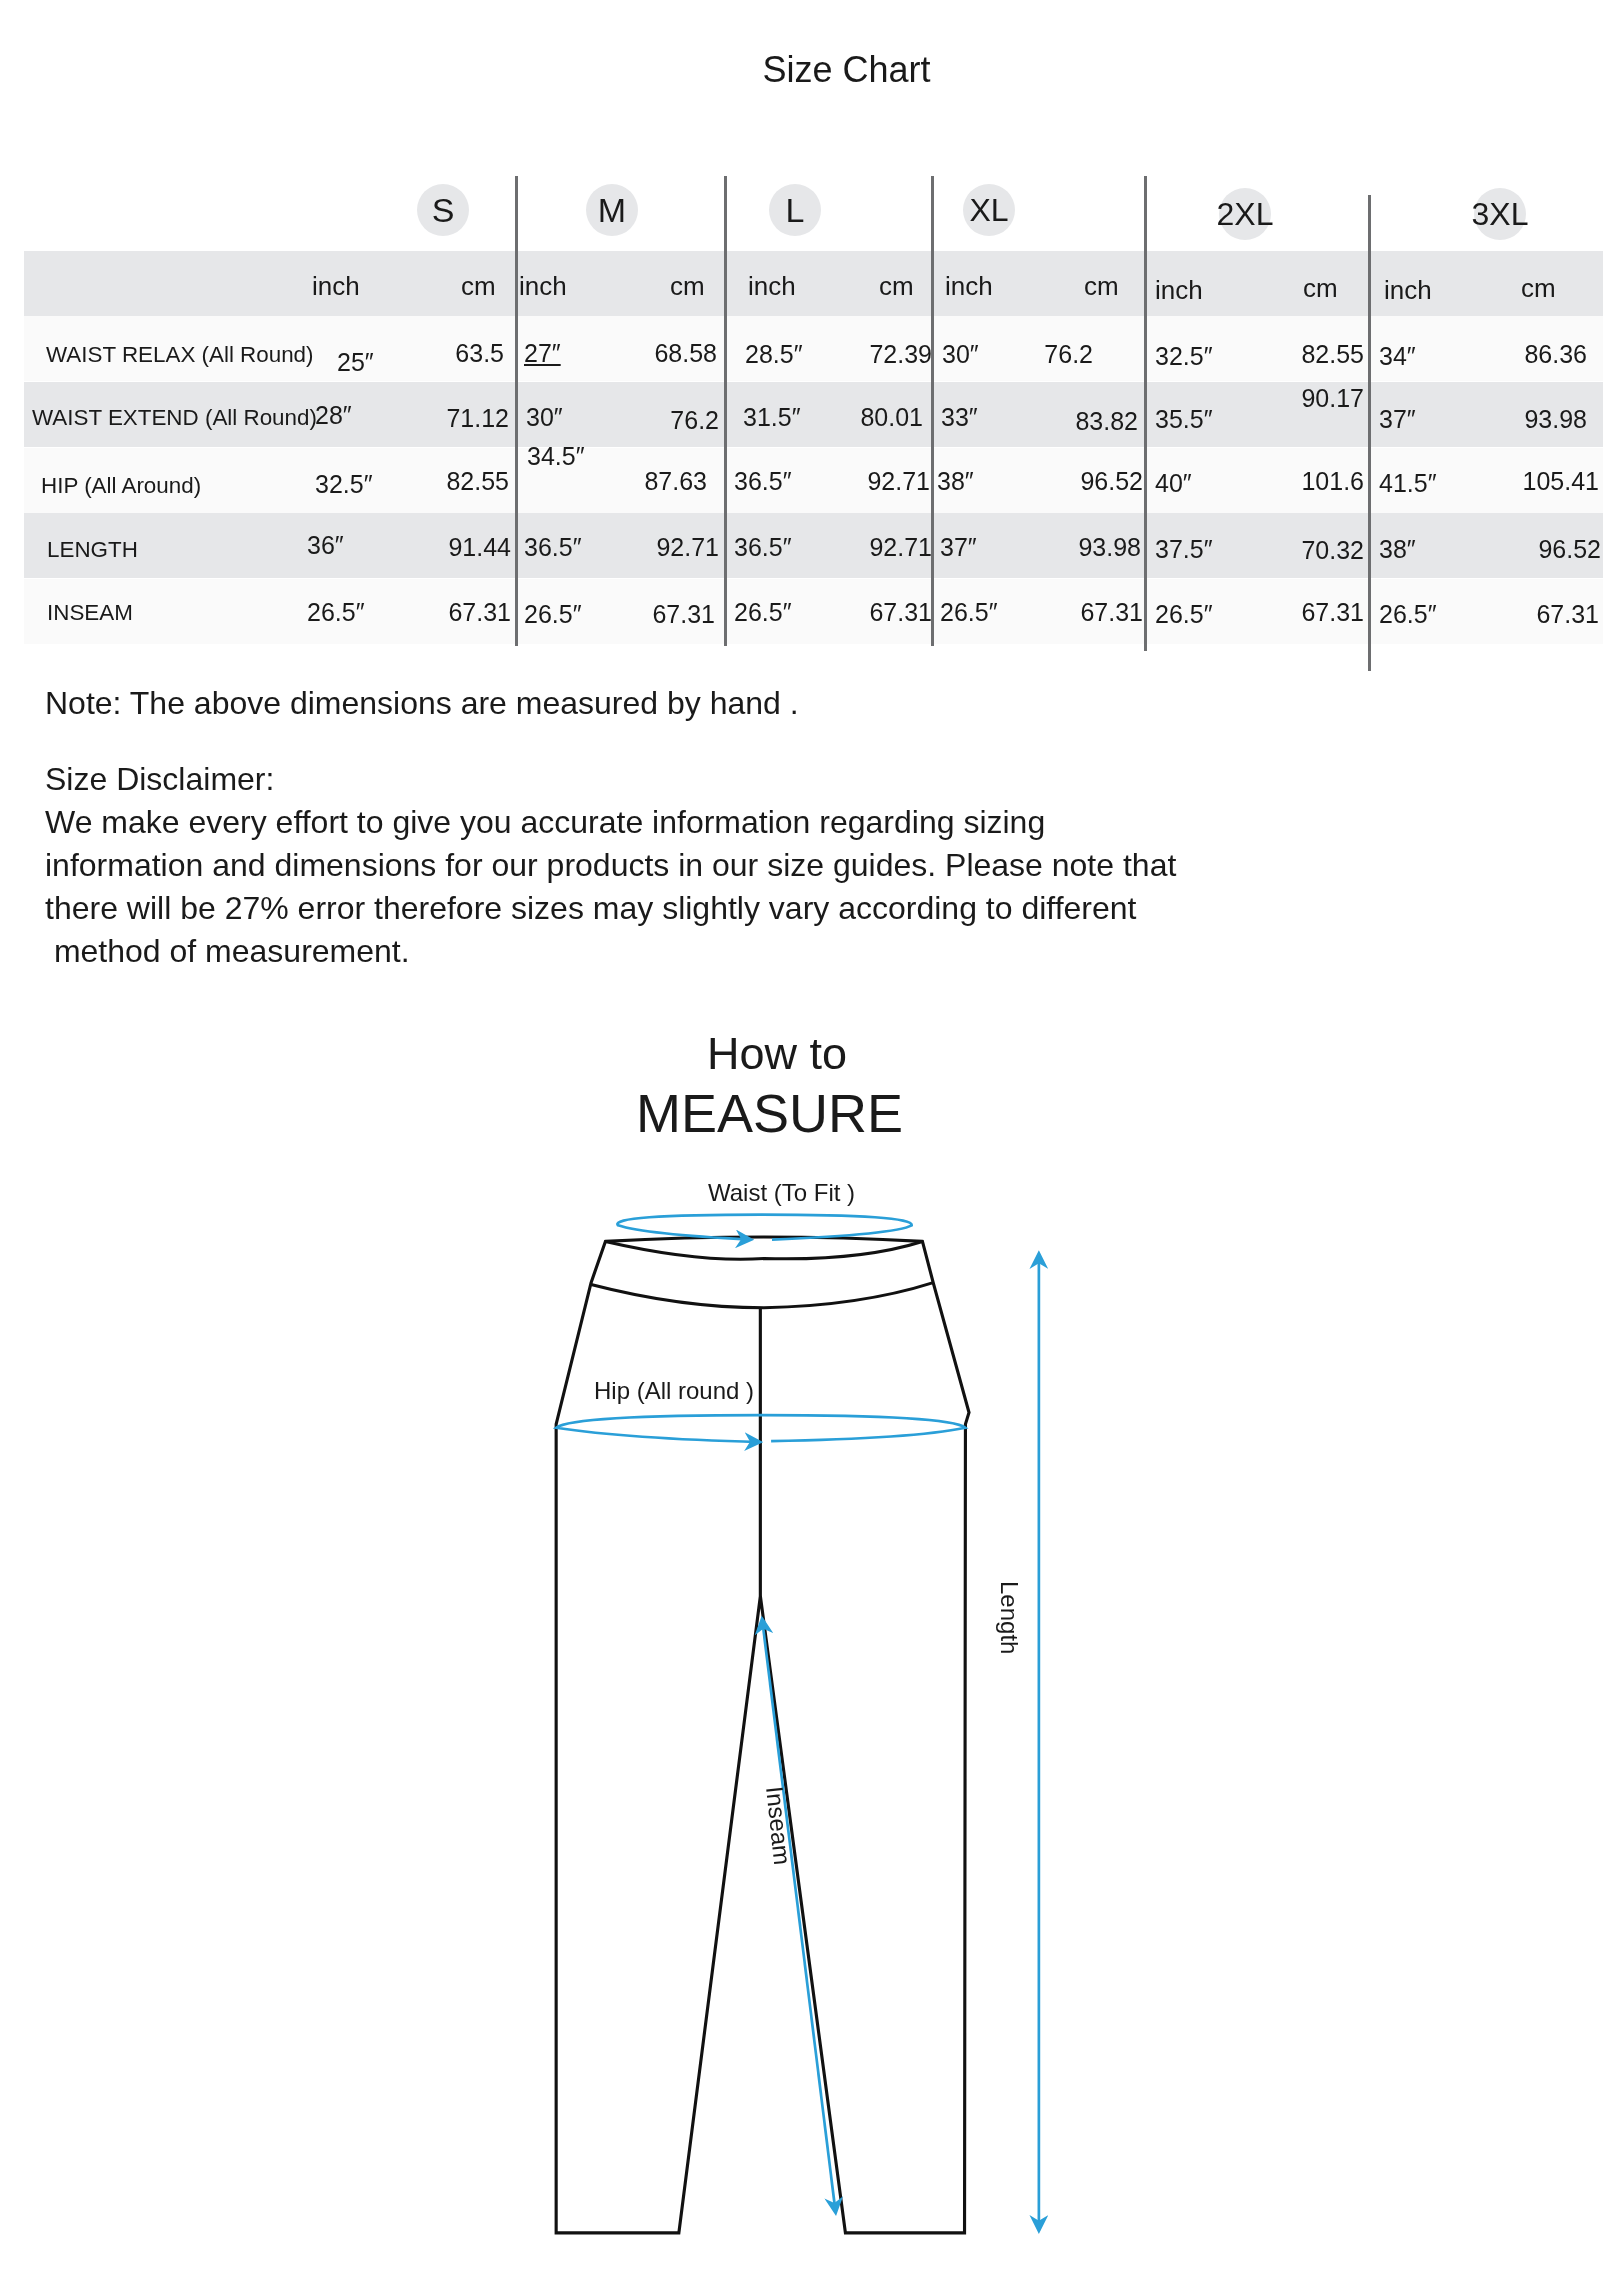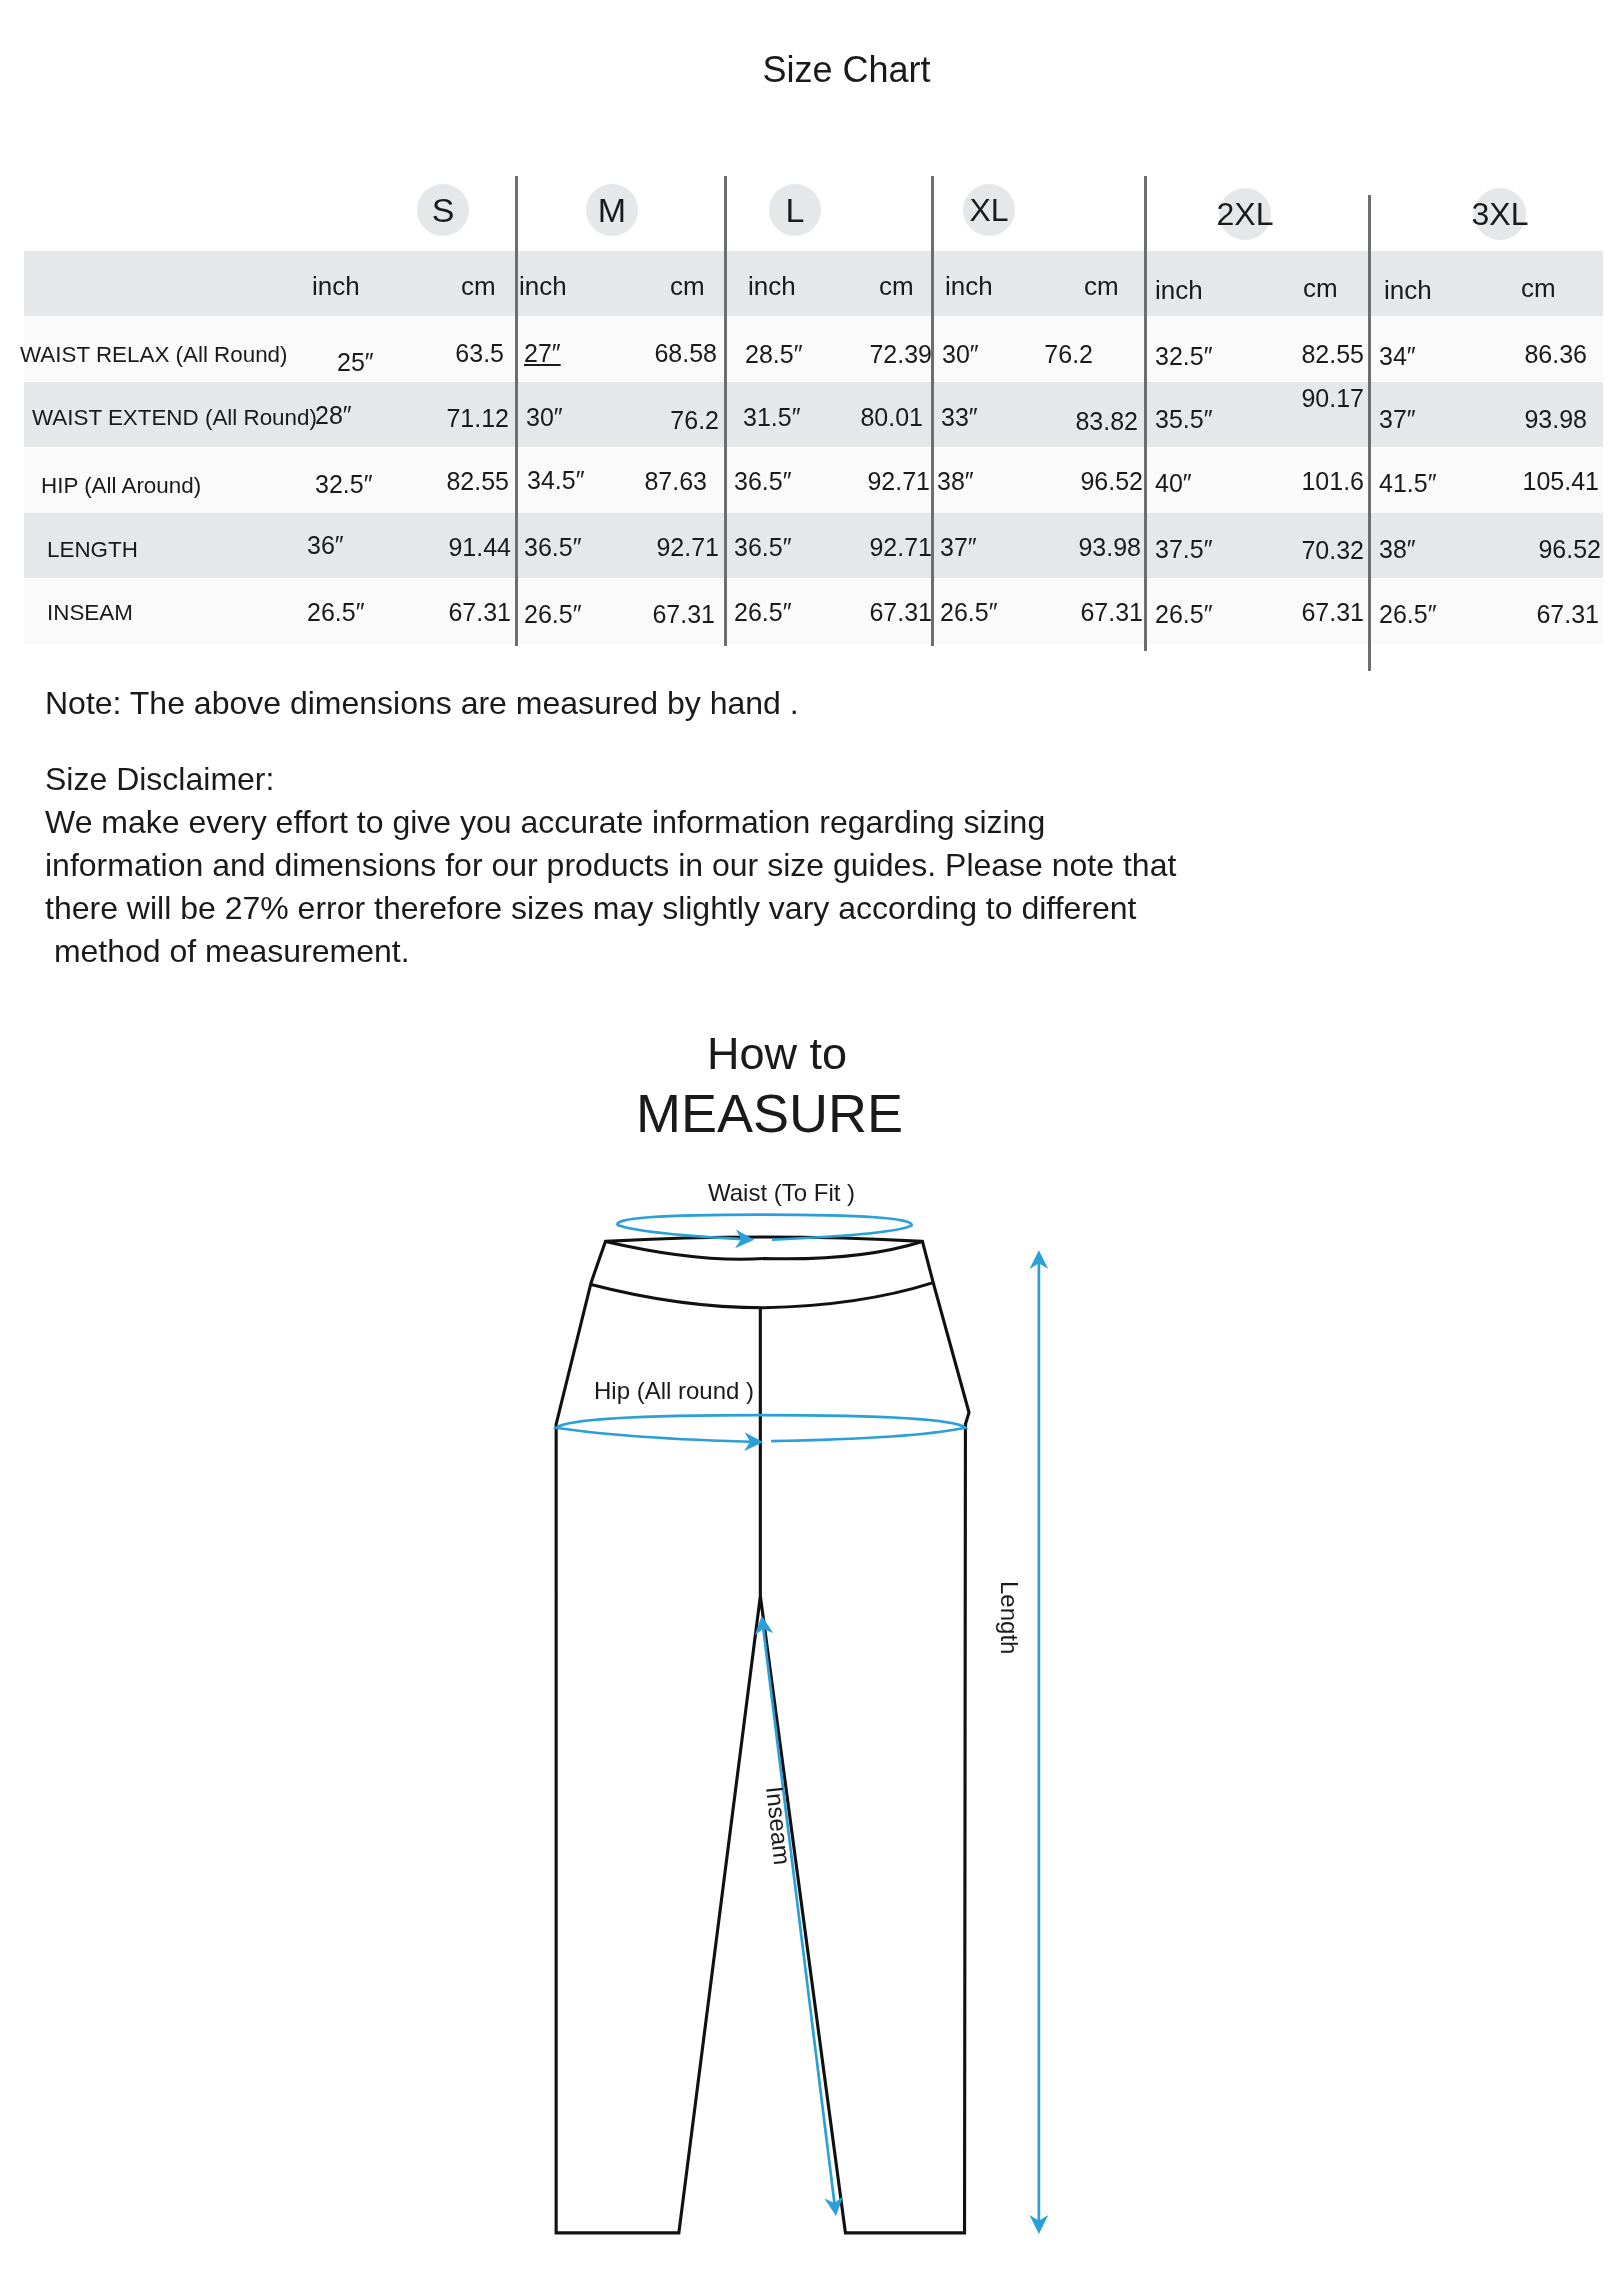--- a/index.html
+++ b/index.html
@@ -59,21 +59,21 @@
   <div class="abs unit" style="left:748px;">inch</div>
   <div class="abs unit" style="left:879px;">cm</div>
   <div class="abs unit" style="left:945px;">inch</div>
   <div class="abs unit" style="left:1084px;">cm</div>
   <div class="abs unit" style="left:1155px;top:275px;">inch</div>
   <div class="abs unit" style="left:1303px;top:273px;">cm</div>
   <div class="abs unit" style="left:1384px;top:275px;">inch</div>
   <div class="abs unit" style="left:1521px;top:273px;">cm</div>
 
   <div>
-    <div class="abs rlabel" style="left:20px;top:342px;">WAIST RELAX  (All Round)</div>
+    <div class="abs rlabel" style="left:46px;top:342px;">WAIST RELAX  (All Round)</div>
     <div class="abs cell" style="left:317px;top:348px;margin-left:20px;">25″</div>
     <div class="abs cell cm" style="left:405px;top:339px;">63.5</div>
     <div class="abs cell" style="left:524px;top:339px;text-decoration:underline;">27″</div>
     <div class="abs cell cm" style="left:618px;top:339px;">68.58</div>
     <div class="abs cell" style="left:745px;top:340px;">28.5″</div>
     <div class="abs cell cm" style="left:833px;top:340px;">72.39</div>
     <div class="abs cell" style="left:942px;top:340px;">30″</div>
     <div class="abs cell cm" style="left:994px;top:340px;">76.2</div>
     <div class="abs cell" style="left:1155px;top:342px;">32.5″</div>
     <div class="abs cell cm" style="left:1265px;top:340px;">82.55</div>
@@ -94,21 +94,21 @@
     <div class="abs cell" style="left:1155px;top:405px;">35.5″</div>
     <div class="abs cell cm" style="left:1265px;top:384px;">90.17</div>
     <div class="abs cell" style="left:1379px;top:405px;">37″</div>
     <div class="abs cell cm" style="left:1488px;top:405px;">93.98</div>
   </div>
 
   <div>
     <div class="abs rlabel" style="left:41px;top:473px;">HIP (All Around)</div>
     <div class="abs cell" style="left:315px;top:470px;">32.5″</div>
     <div class="abs cell cm" style="left:410px;top:467px;">82.55</div>
-    <div class="abs cell" style="left:527px;top:466px;text-align:right;">34.5″</div>
+    <div class="abs cell" style="left:527px;top:442px;text-align:right;">34.5″</div>
     <div class="abs cell cm" style="left:608px;top:467px;">87.63</div>
     <div class="abs cell" style="left:734px;top:467px;">36.5″</div>
     <div class="abs cell cm" style="left:831px;top:467px;">92.71</div>
     <div class="abs cell" style="left:937px;top:467px;">38″</div>
     <div class="abs cell cm" style="left:1044px;top:467px;">96.52</div>
     <div class="abs cell" style="left:1155px;top:469px;">40″</div>
     <div class="abs cell cm" style="left:1265px;top:467px;">101.6</div>
     <div class="abs cell" style="left:1379px;top:469px;">41.5″</div>
     <div class="abs cell cm" style="left:1500px;top:467px;">105.41</div>
   </div>

